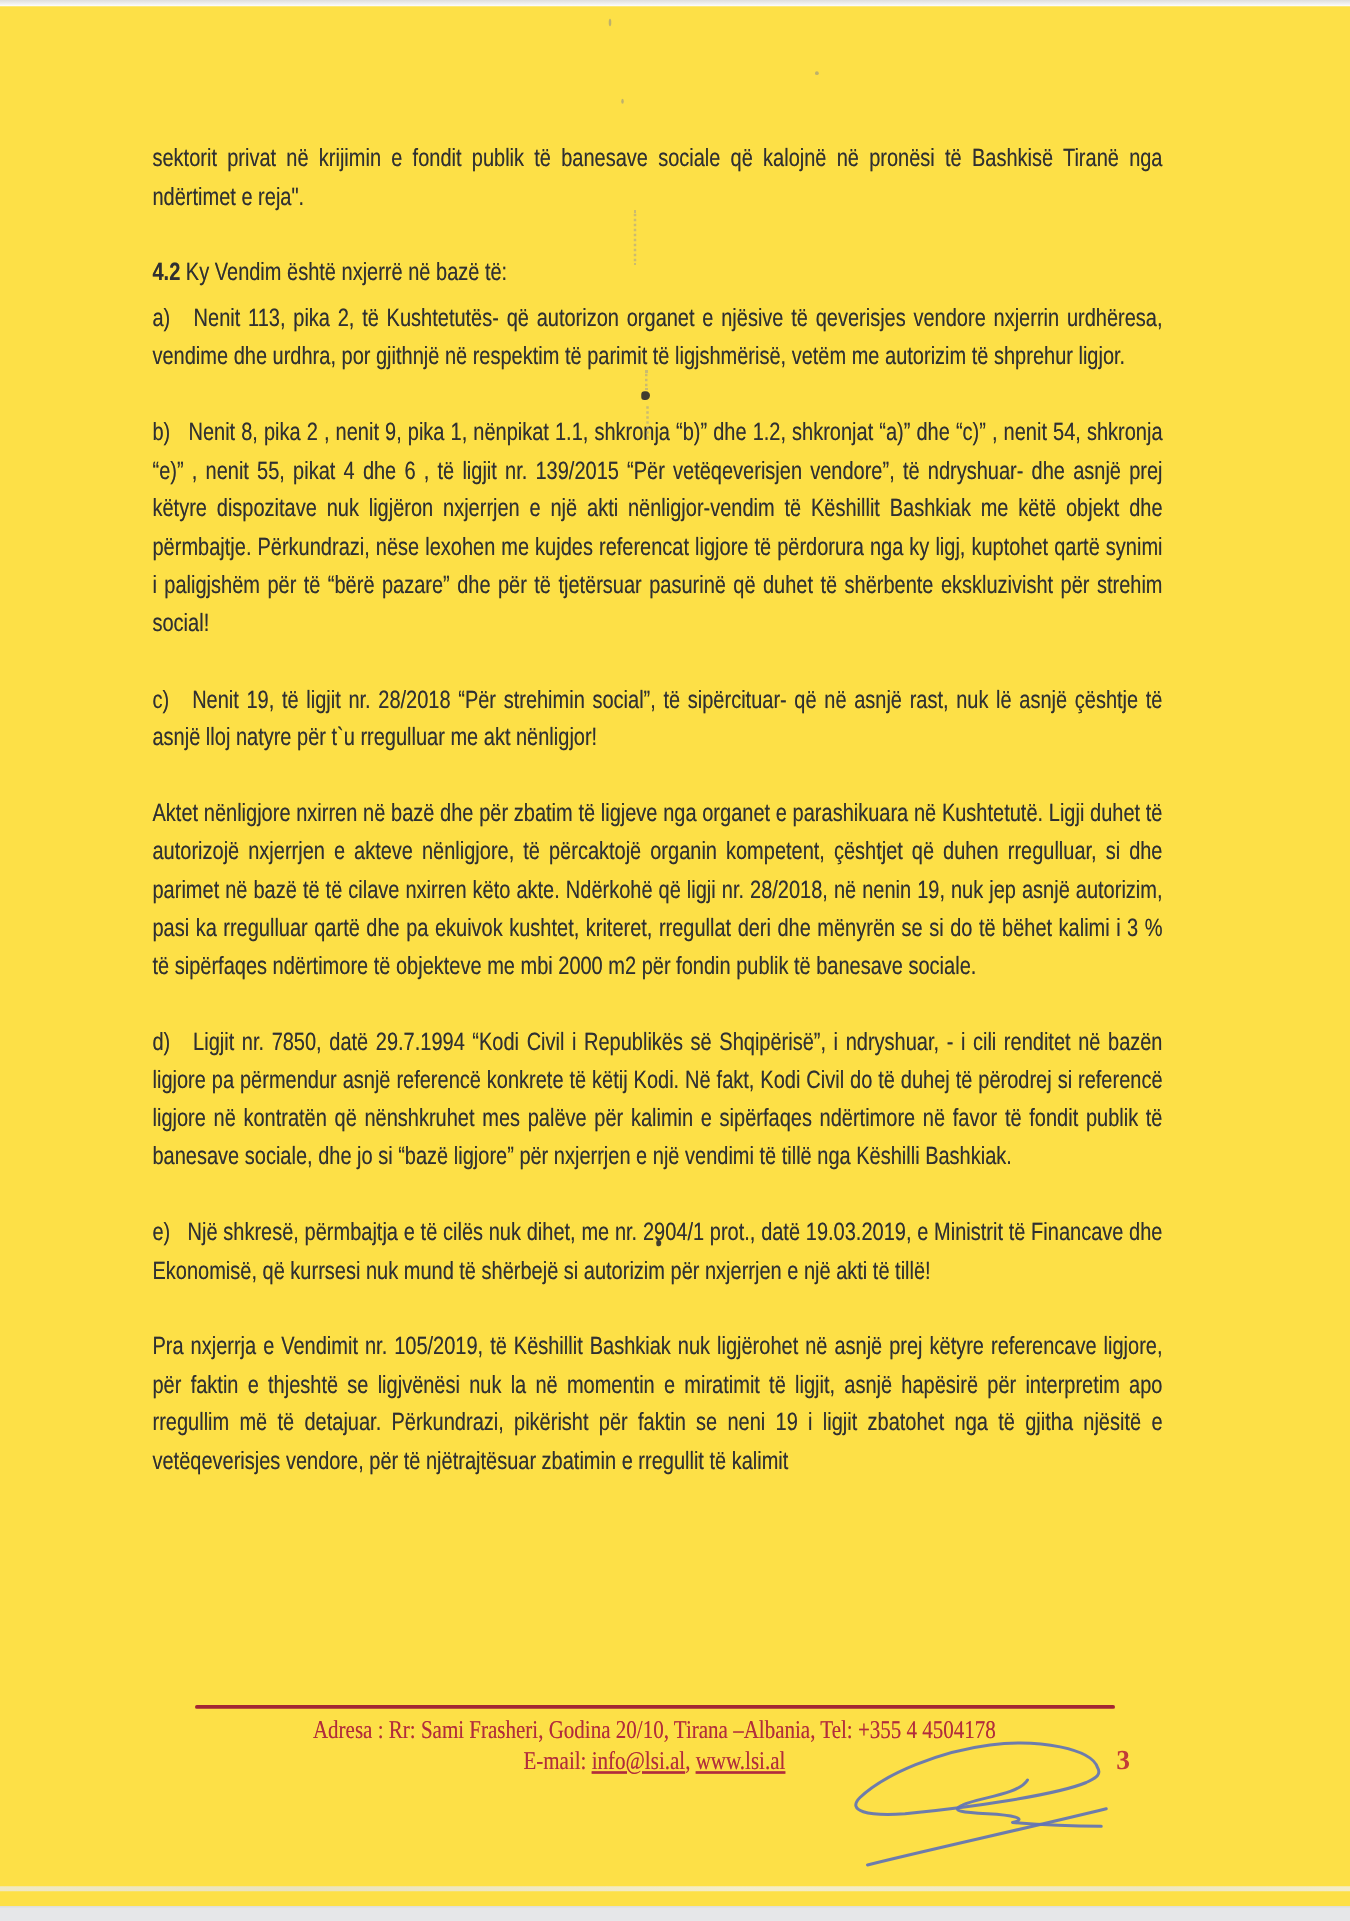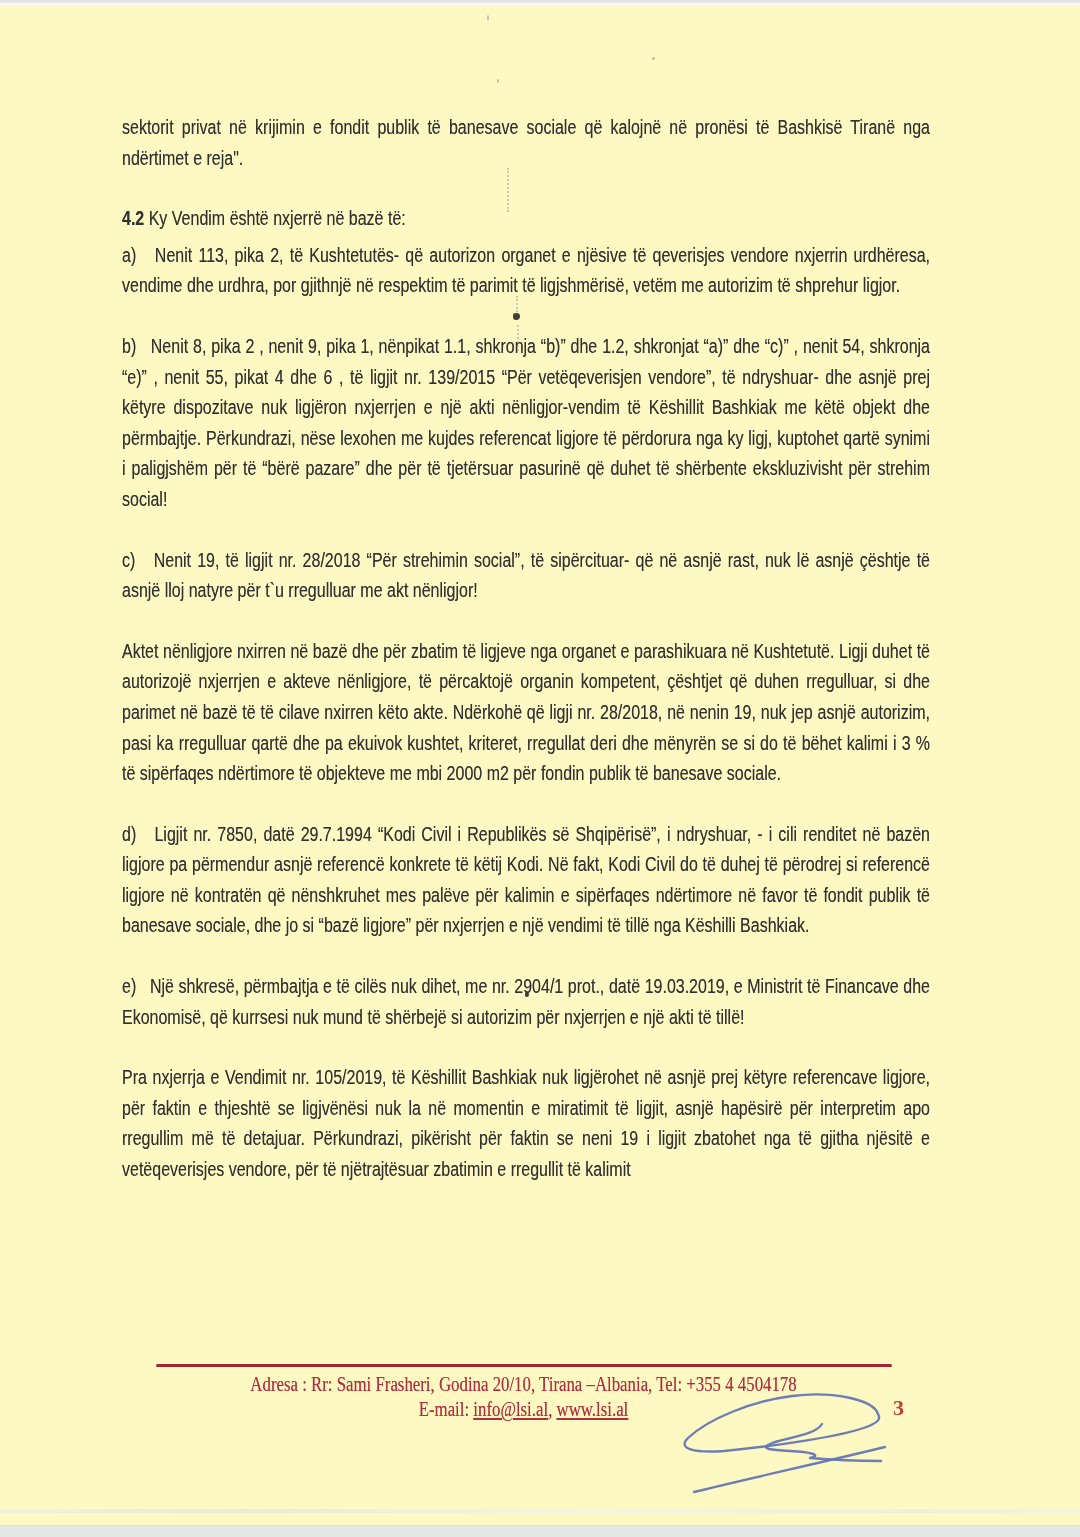--- a/index.html
+++ b/index.html
@@ -1,21 +1,21 @@
 <!DOCTYPE html>
 <html style="--accent-red: #b12c3c; --rule-red: #a32633; --signature-blue: #6173b5; --page-number-red: #c23c38; --body-text: #303030;"><head>
 <meta charset="utf-8">
 <style>
   html,body{margin:0;padding:0;}
   body{
     width:1080px;height:1537px;position:relative;overflow:hidden;
     background:#ffffff;
     font-family:"Liberation Sans","DejaVu Sans",sans-serif;
   }
-  .page{position:absolute;inset:0;background:#fef9c3;padding-left:32px;}
+  .page{position:absolute;inset:0;background:#fde047;padding-left:32px;}
   
   .scan-edge-top{position:absolute;top:0;left:0;width:100%;height:5px;
     background:linear-gradient(180deg,#dededd,#f4f4f3 70%,#ffffff);}
   .scan-streak{position:absolute;top:1509px;left:0;width:100%;height:4px;
     background:linear-gradient(90deg,#ececec,#e4e4e4 22%,#f2f2f1 55%,#e9e9e9 85%,#f1f1f1);
     opacity:.75;}
   .scan-edge-bottom{position:absolute;bottom:0;left:0;width:100%;height:11px;
     background:#e6e7e9;border-top:1px solid #dcdde0;}
   .speck{position:absolute;background:#8a8a8a;border-radius:50%;opacity:.55;}
   .speck.dark{background:#2c2c2c;opacity:.9;border-radius:45% 55% 60% 40%;}

